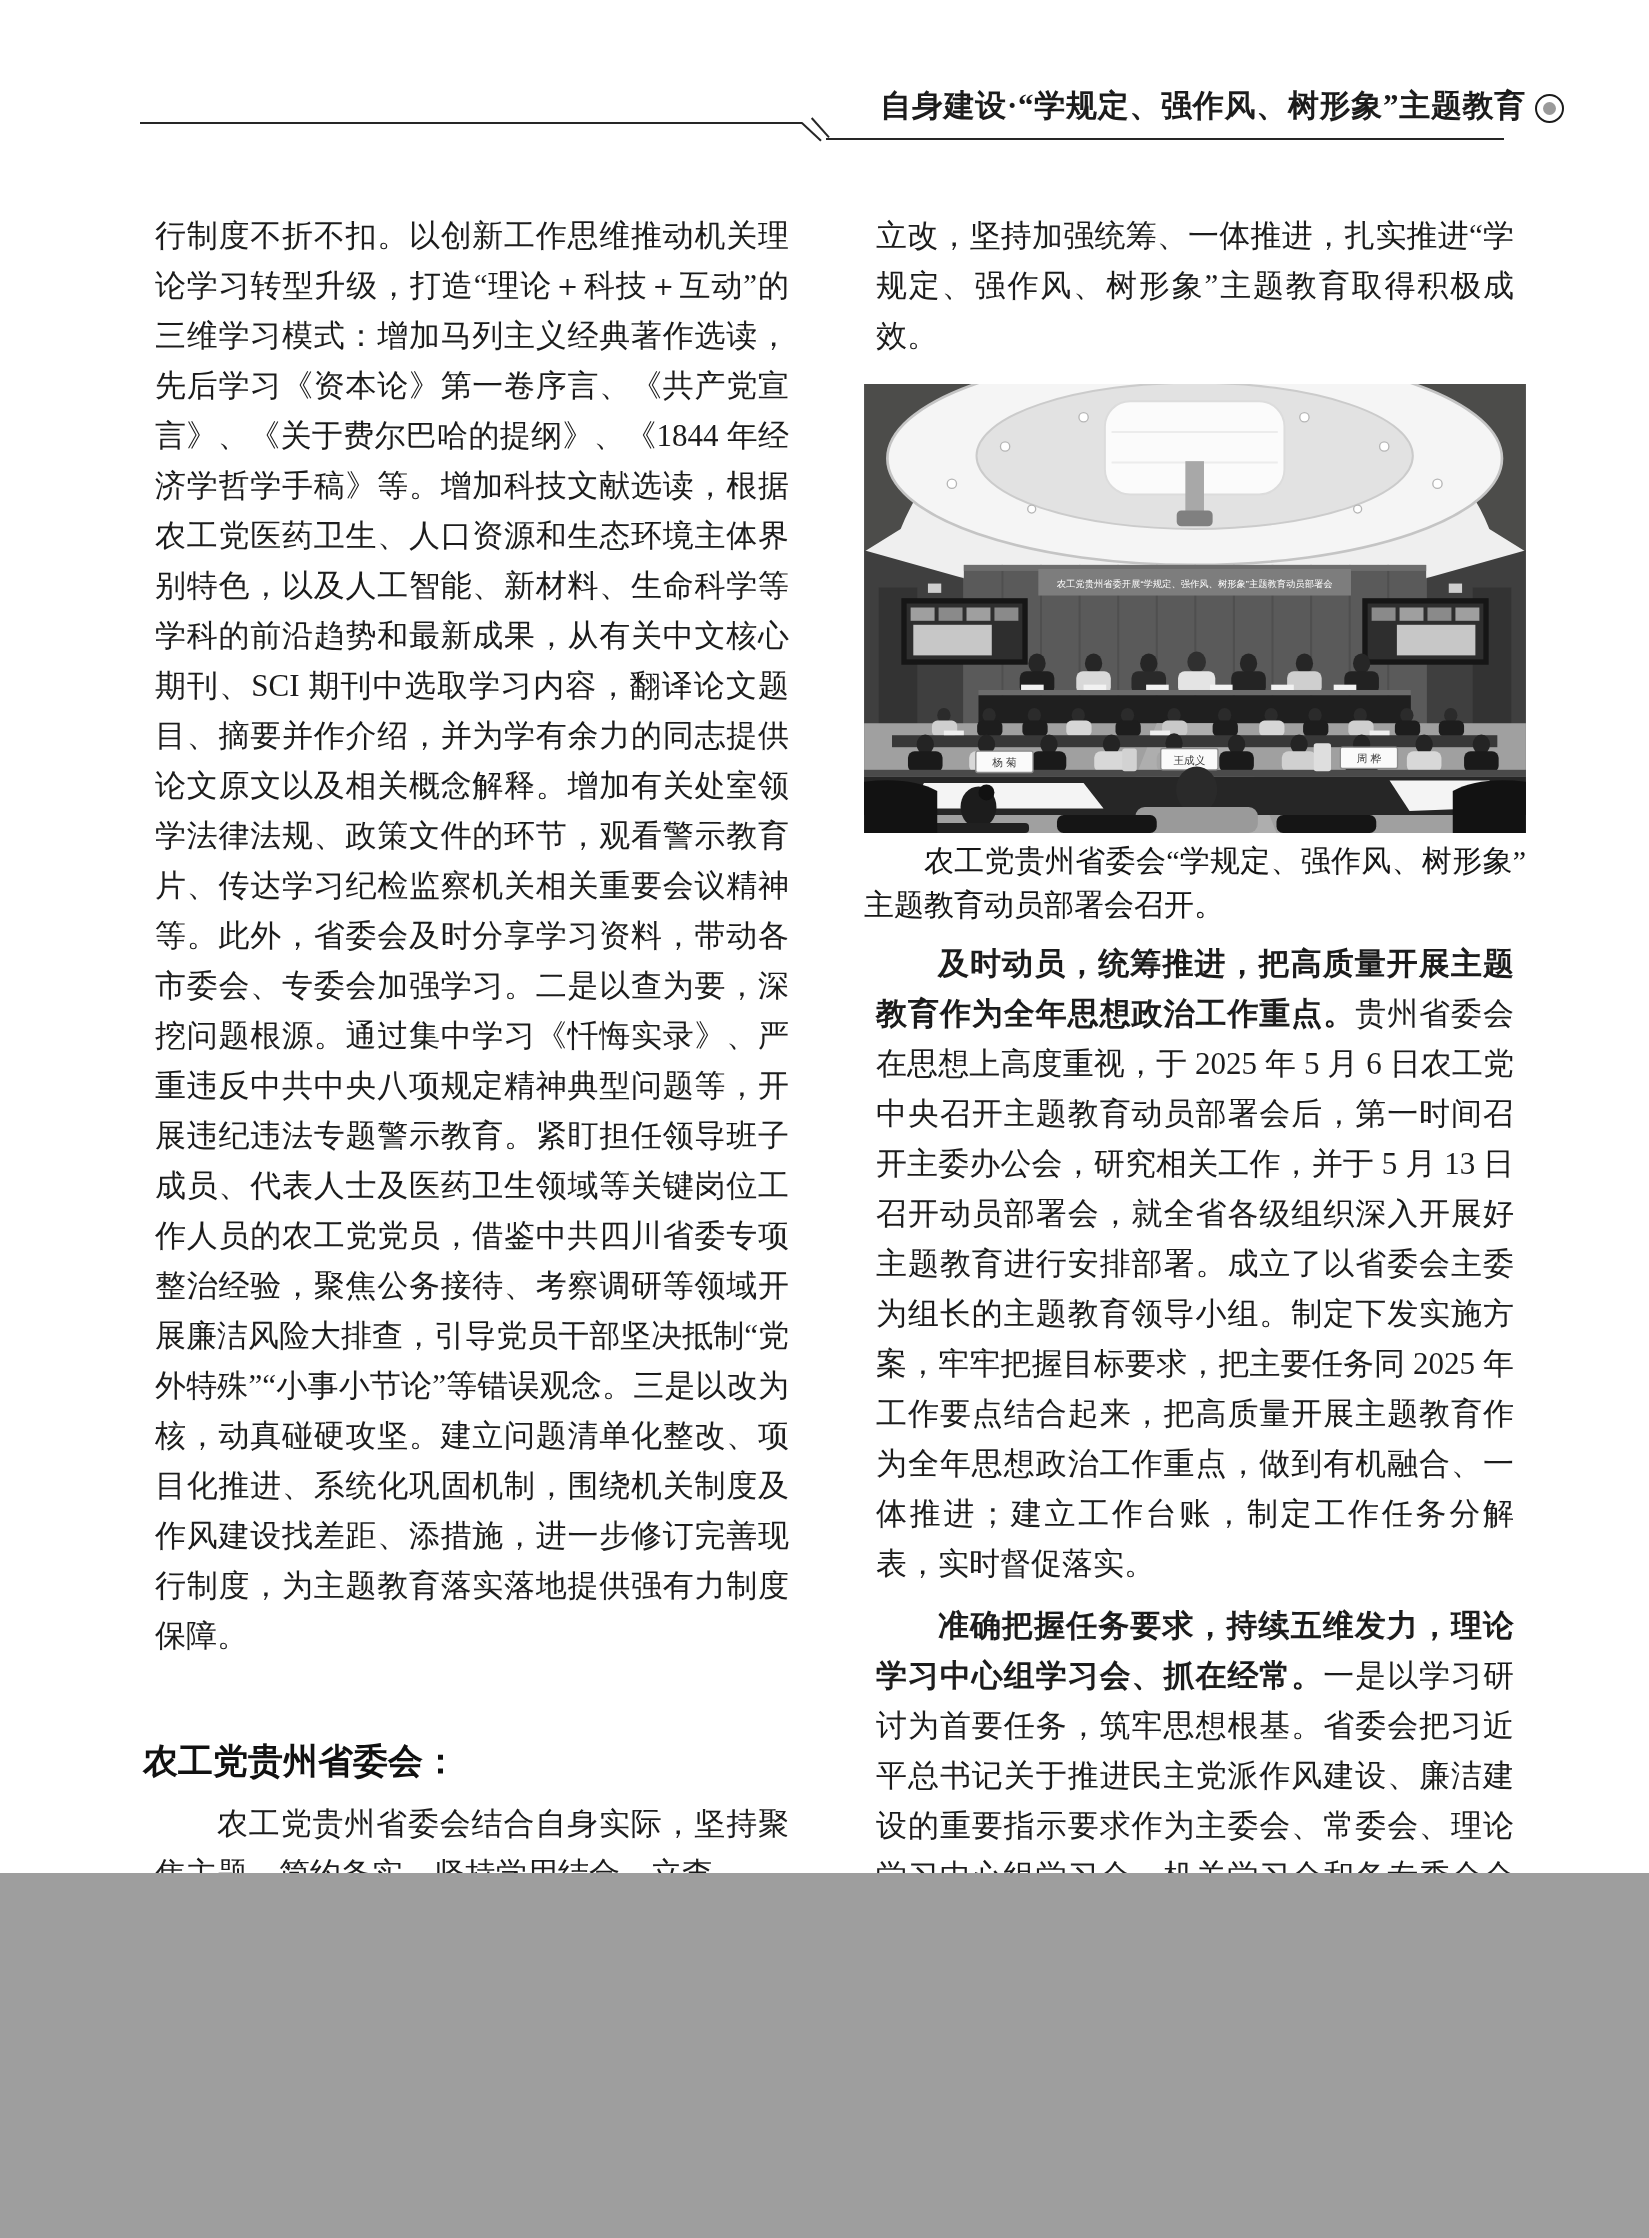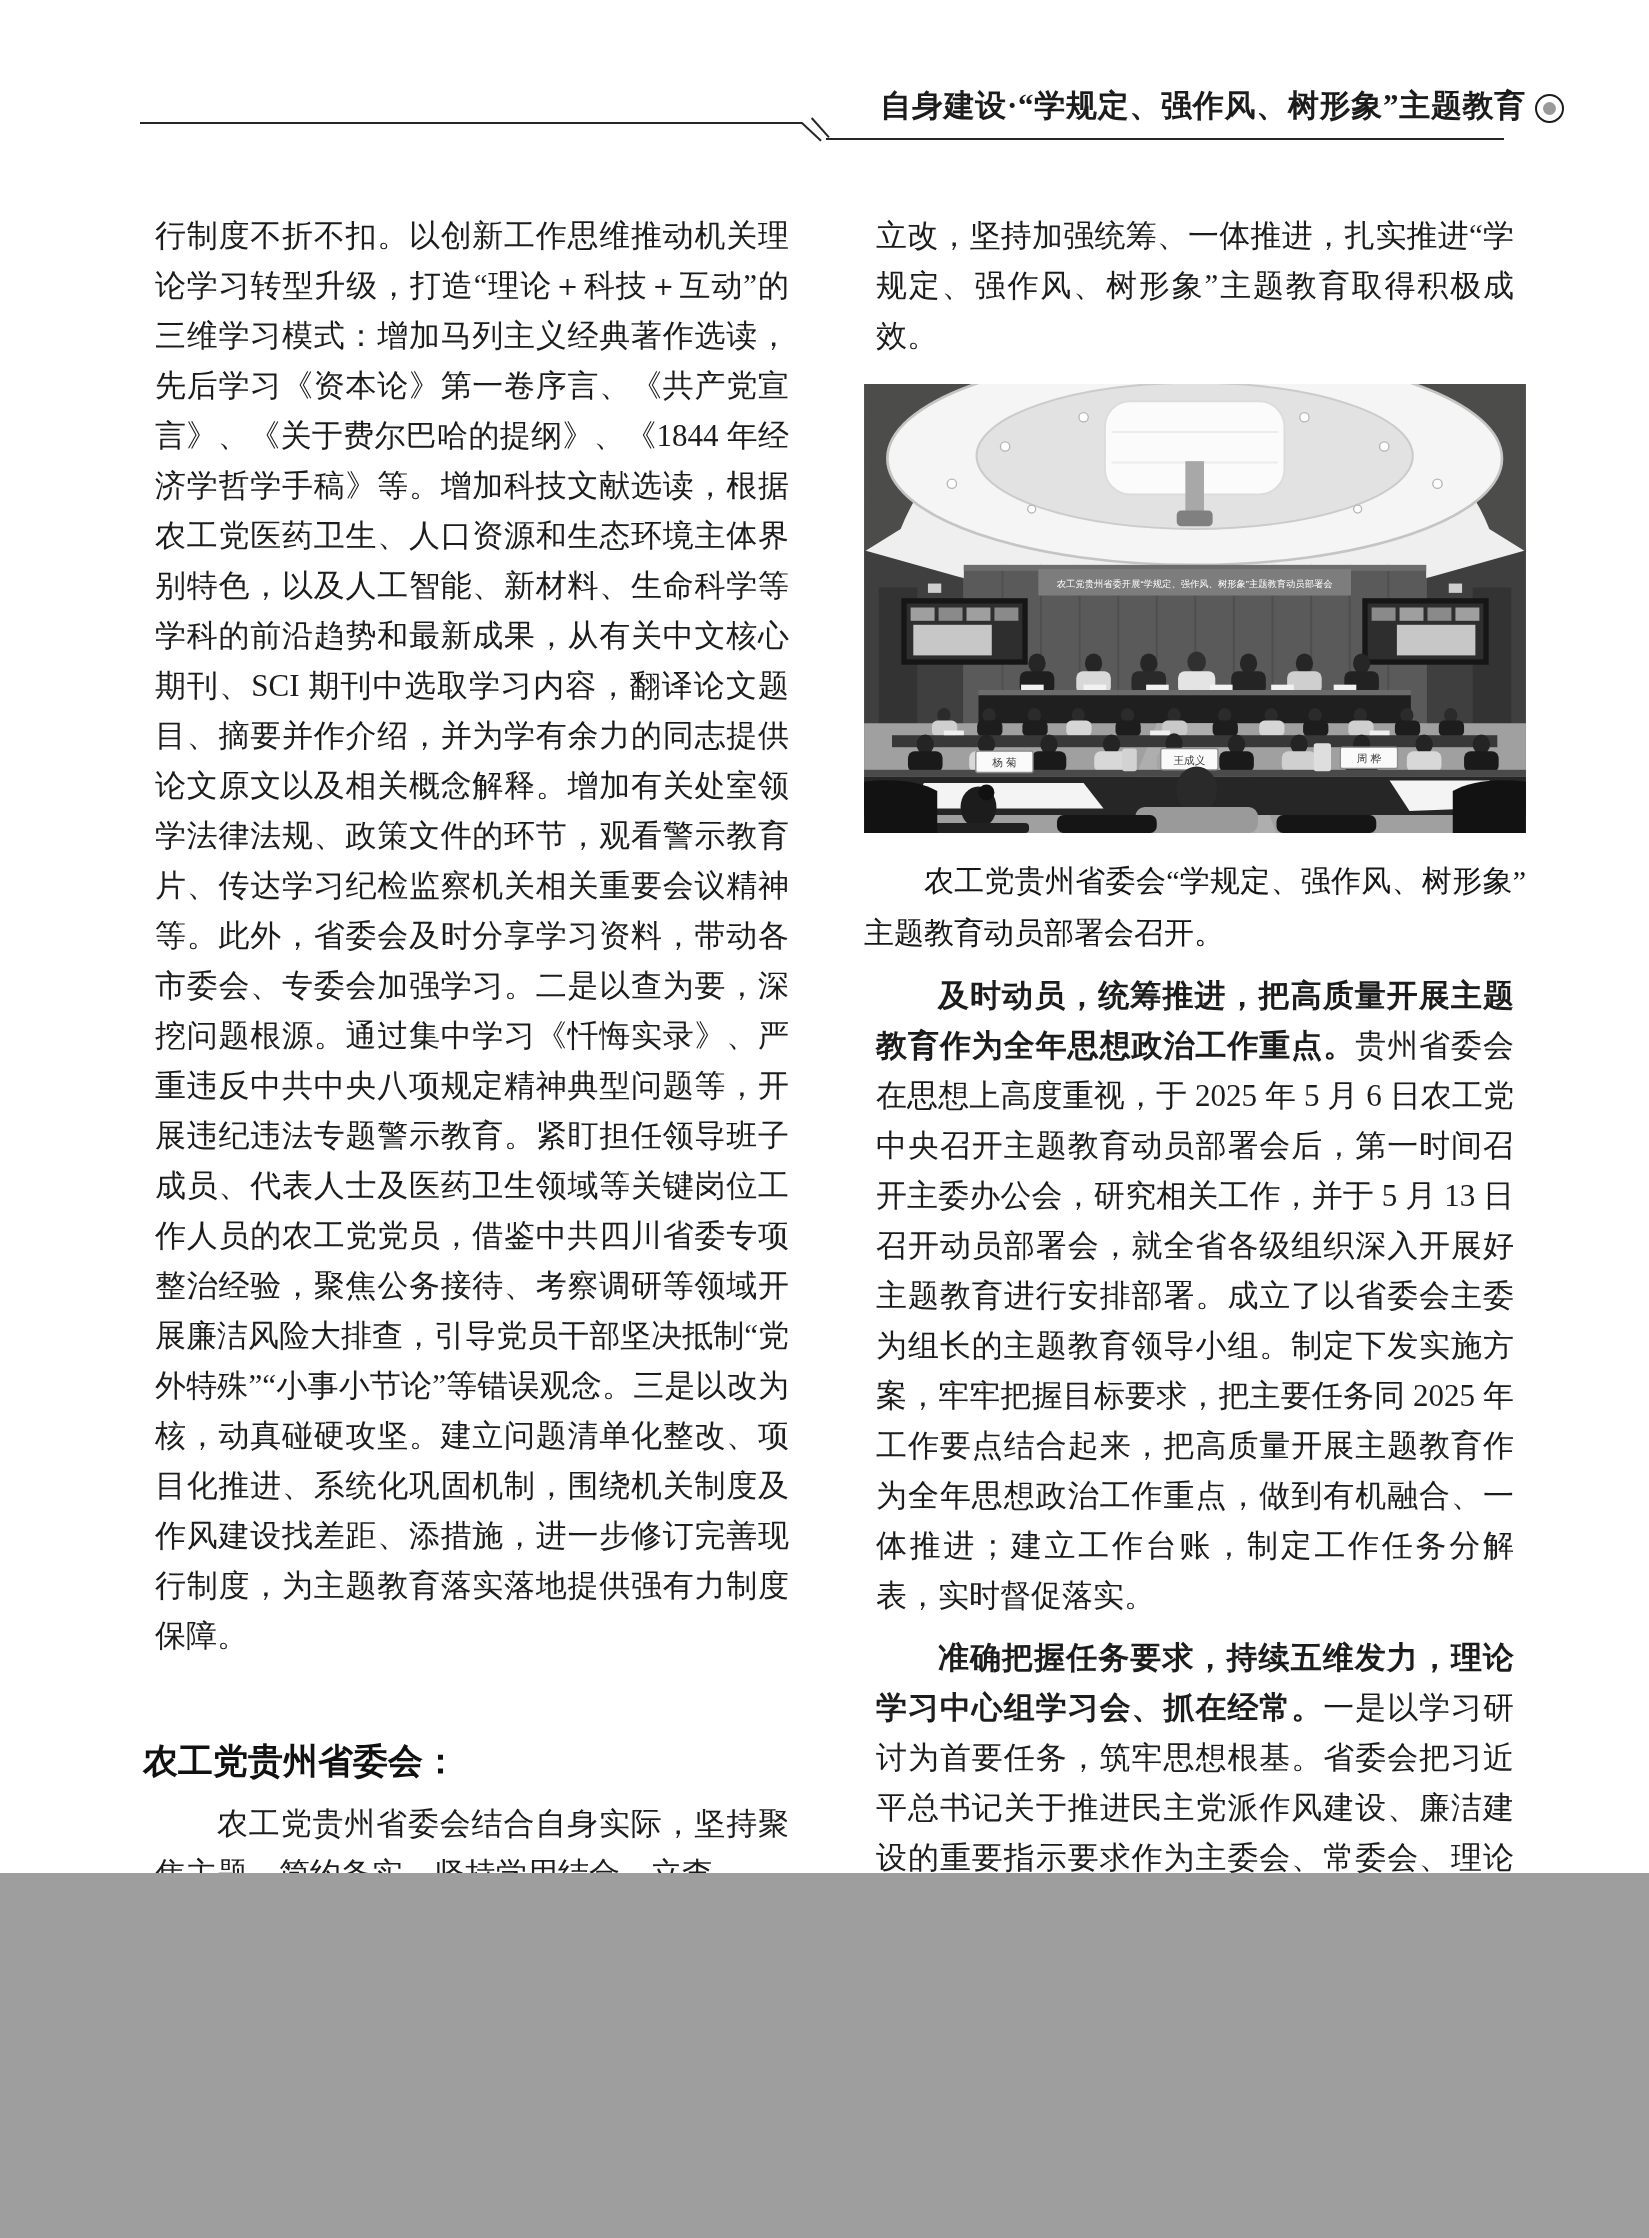--- a/index.html
+++ b/index.html
@@ -45,22 +45,22 @@
     margin-top:33px;
     font-family:"Liberation Sans","DejaVu Sans",sans-serif;
     font-size:40px;font-weight:700;line-height:60px;color:#111;
     text-align:center;letter-spacing:1.3px;
   }
   .para-after-title{margin-top:37px;}
   
   .photo-wrap{margin-top:23px;width:662px;height:449px;}
   .photo-wrap svg{display:block;}
   .photo-caption{
-    margin-top:22px;
-    font-size:30px;line-height:52px;text-indent:2em;text-align:justify;
+    margin-top:6px;
+    font-size:30px;line-height:44px;text-indent:2em;text-align:justify;
     color:#161616;
   }
   .para-after-caption{margin-top:14.6px;}
   
   .footer{
     position:absolute;top:2121px;left:0;width:1650px;height:40px;
     font-family:"Liberation Sans","DejaVu Sans",sans-serif;
   }
   .footer-center{
     position:absolute;left:0;width:1650px;text-align:center;

